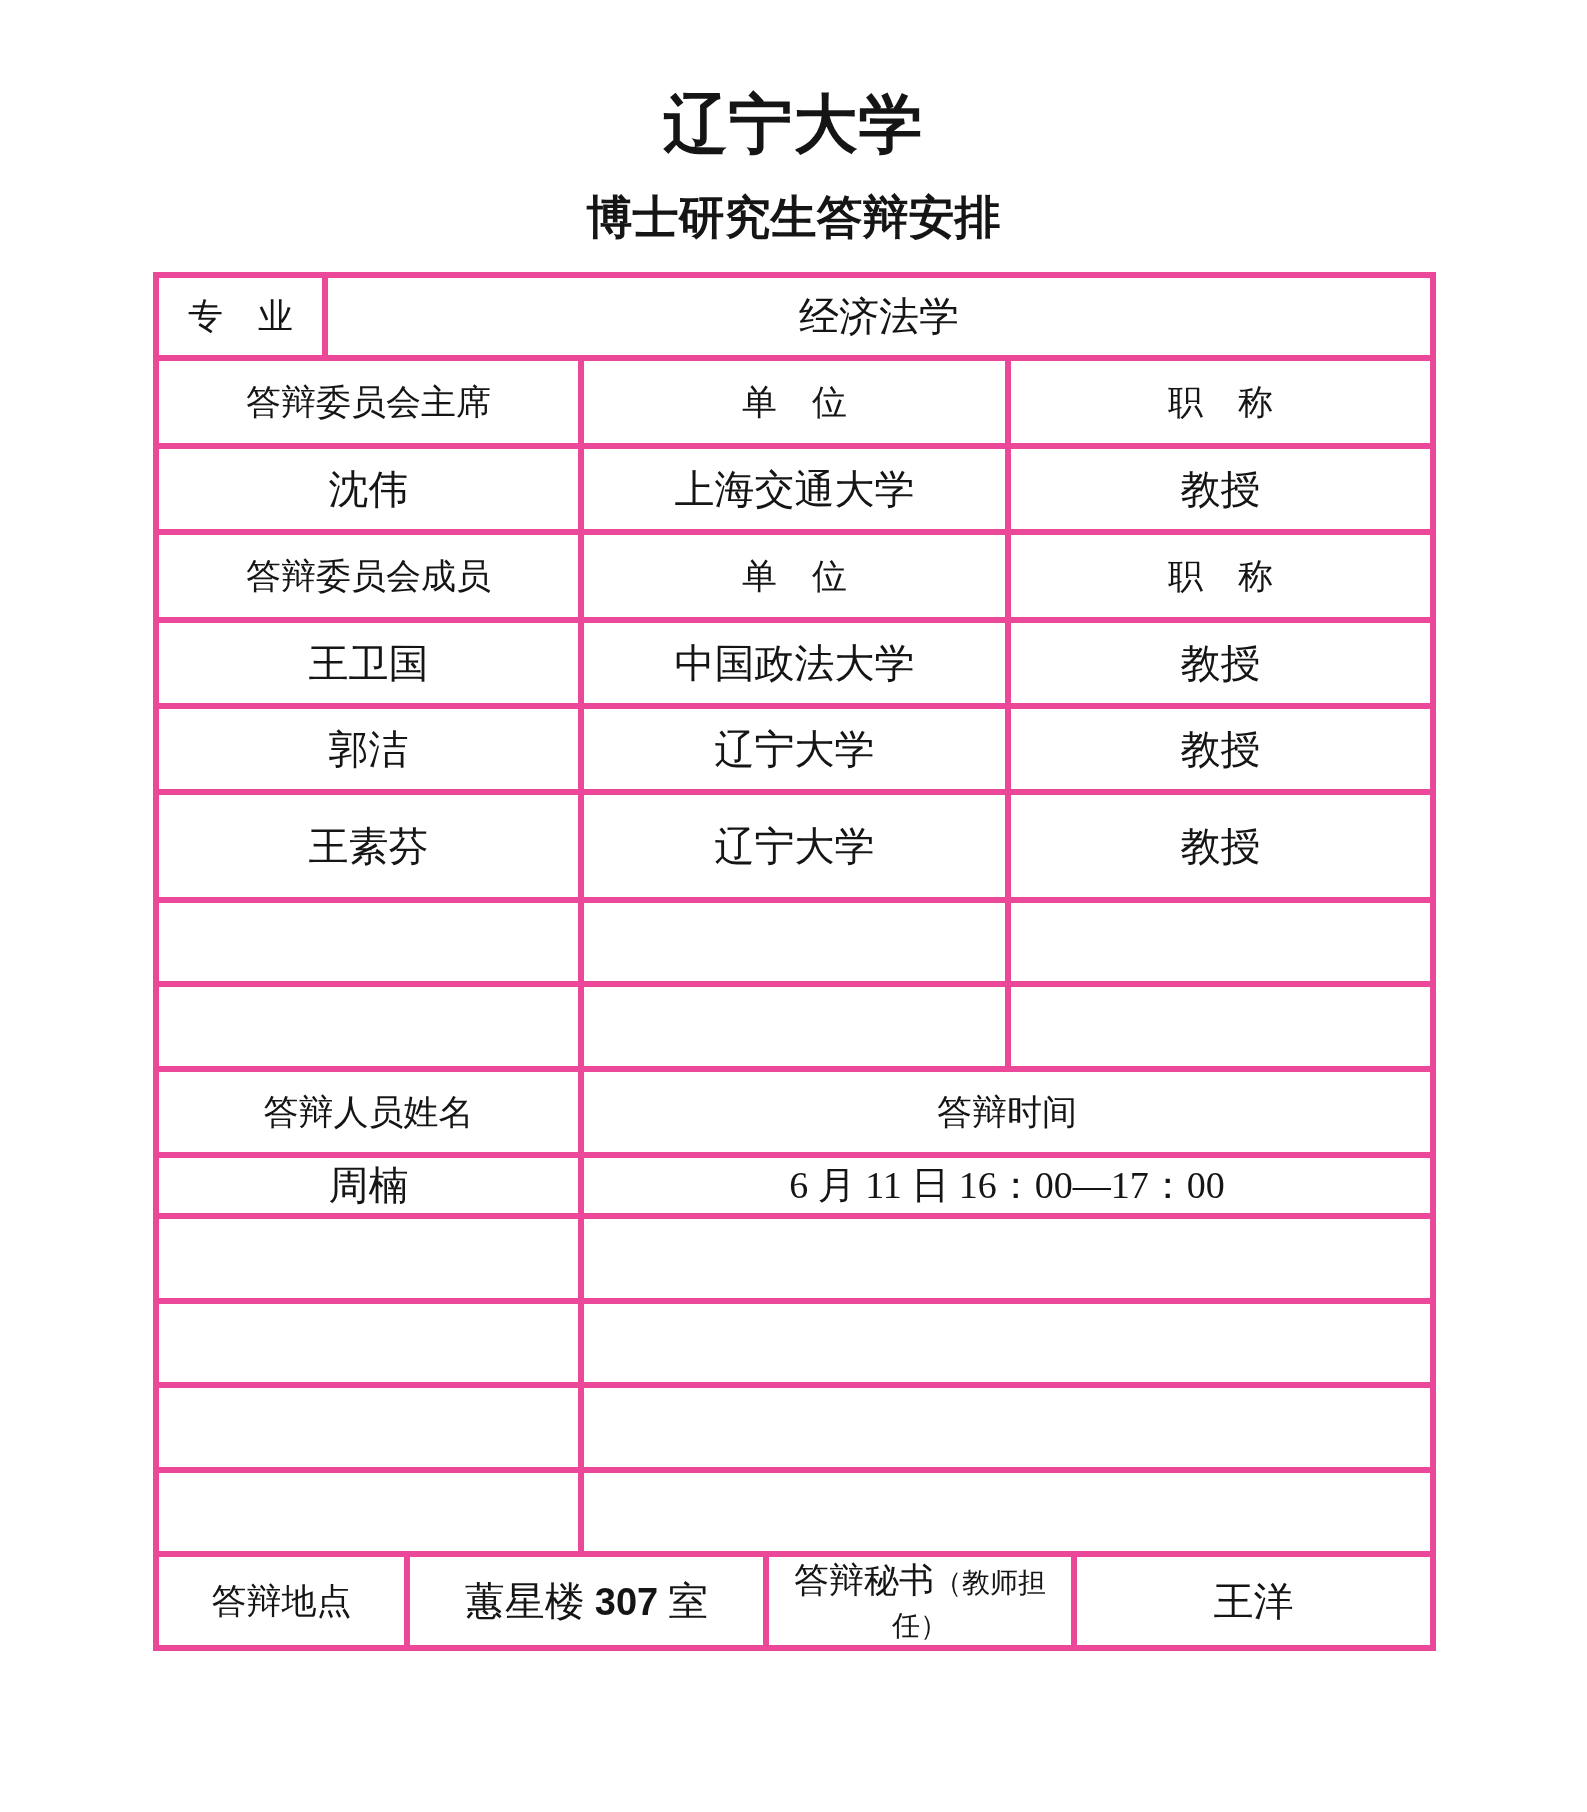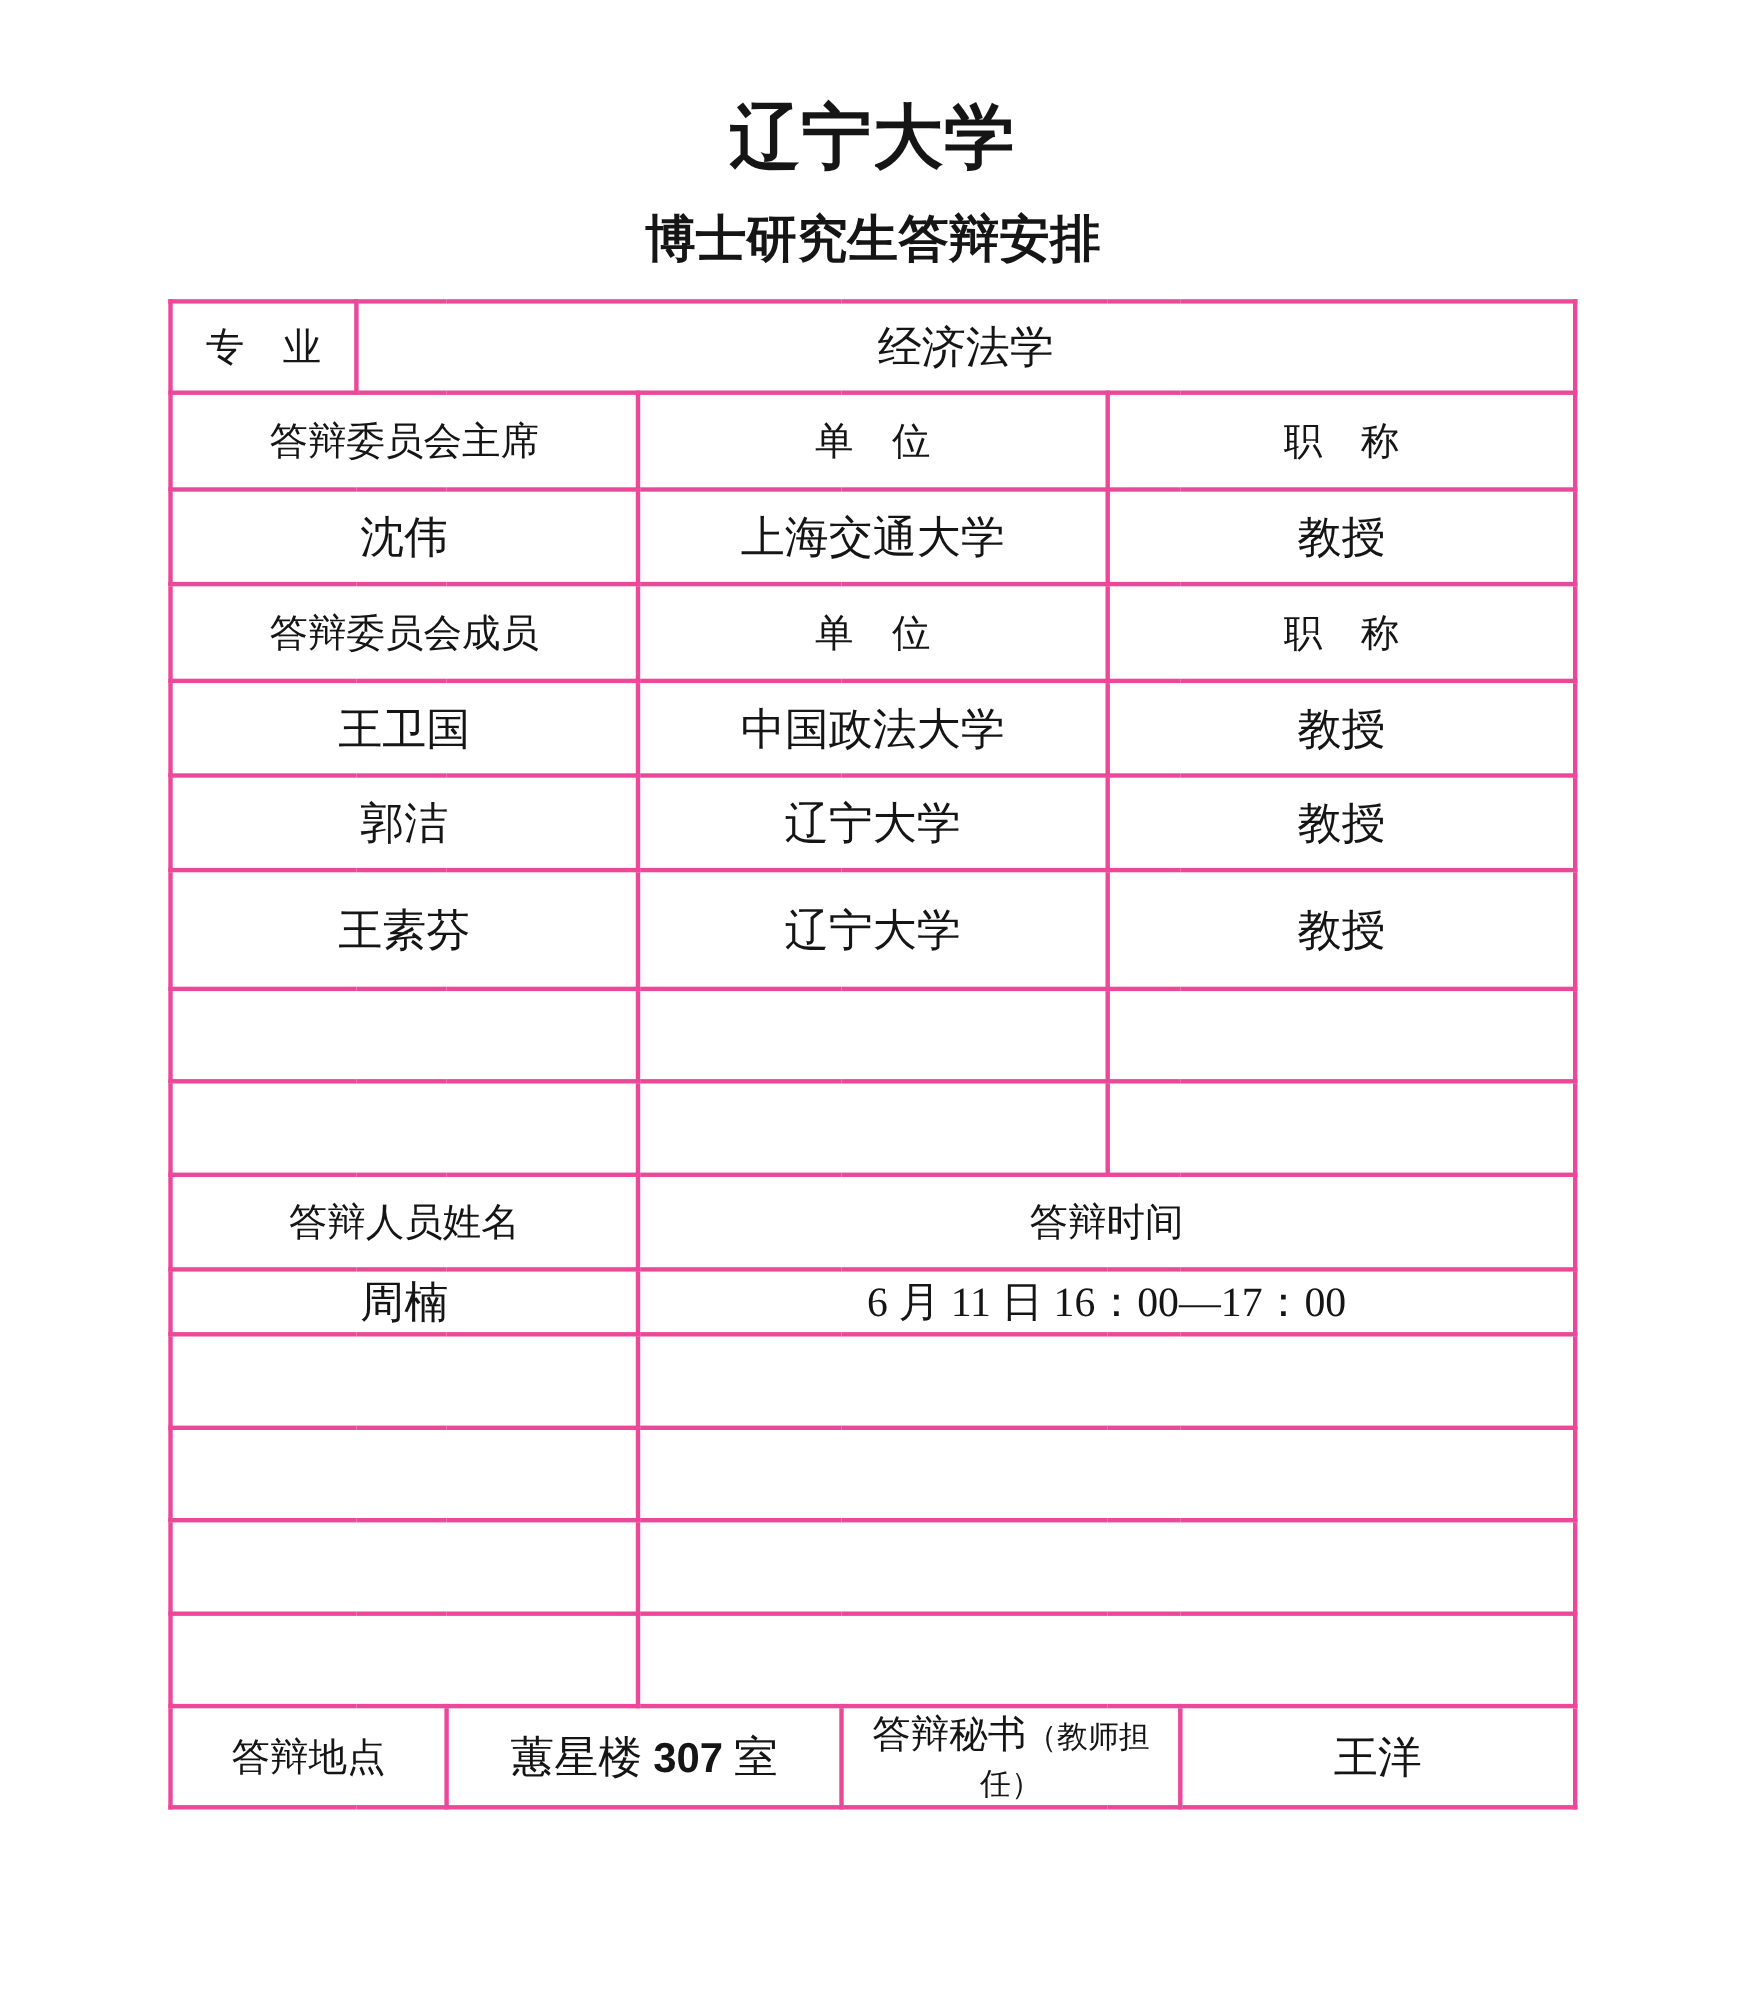--- a/index.html
+++ b/index.html
@@ -35,21 +35,21 @@
   }
   table.doc-table {
     position: absolute;
     left: 153px;
     top: 272px;
     width: 1277px;
     border-collapse: collapse;
     table-layout: fixed;
   }
   table.doc-table td {
-    border: 4px solid #ec4899;
+    border: 6px solid #ec4899;
     text-align: center;
     vertical-align: middle;
     padding: 0;
     overflow: hidden;
   }
   .hdr  { font-size: 35px; }
   .val  { font-size: 40px; }
   .time { font-size: 38px; }
   .note { font-size: 28px; }
   .num  {

